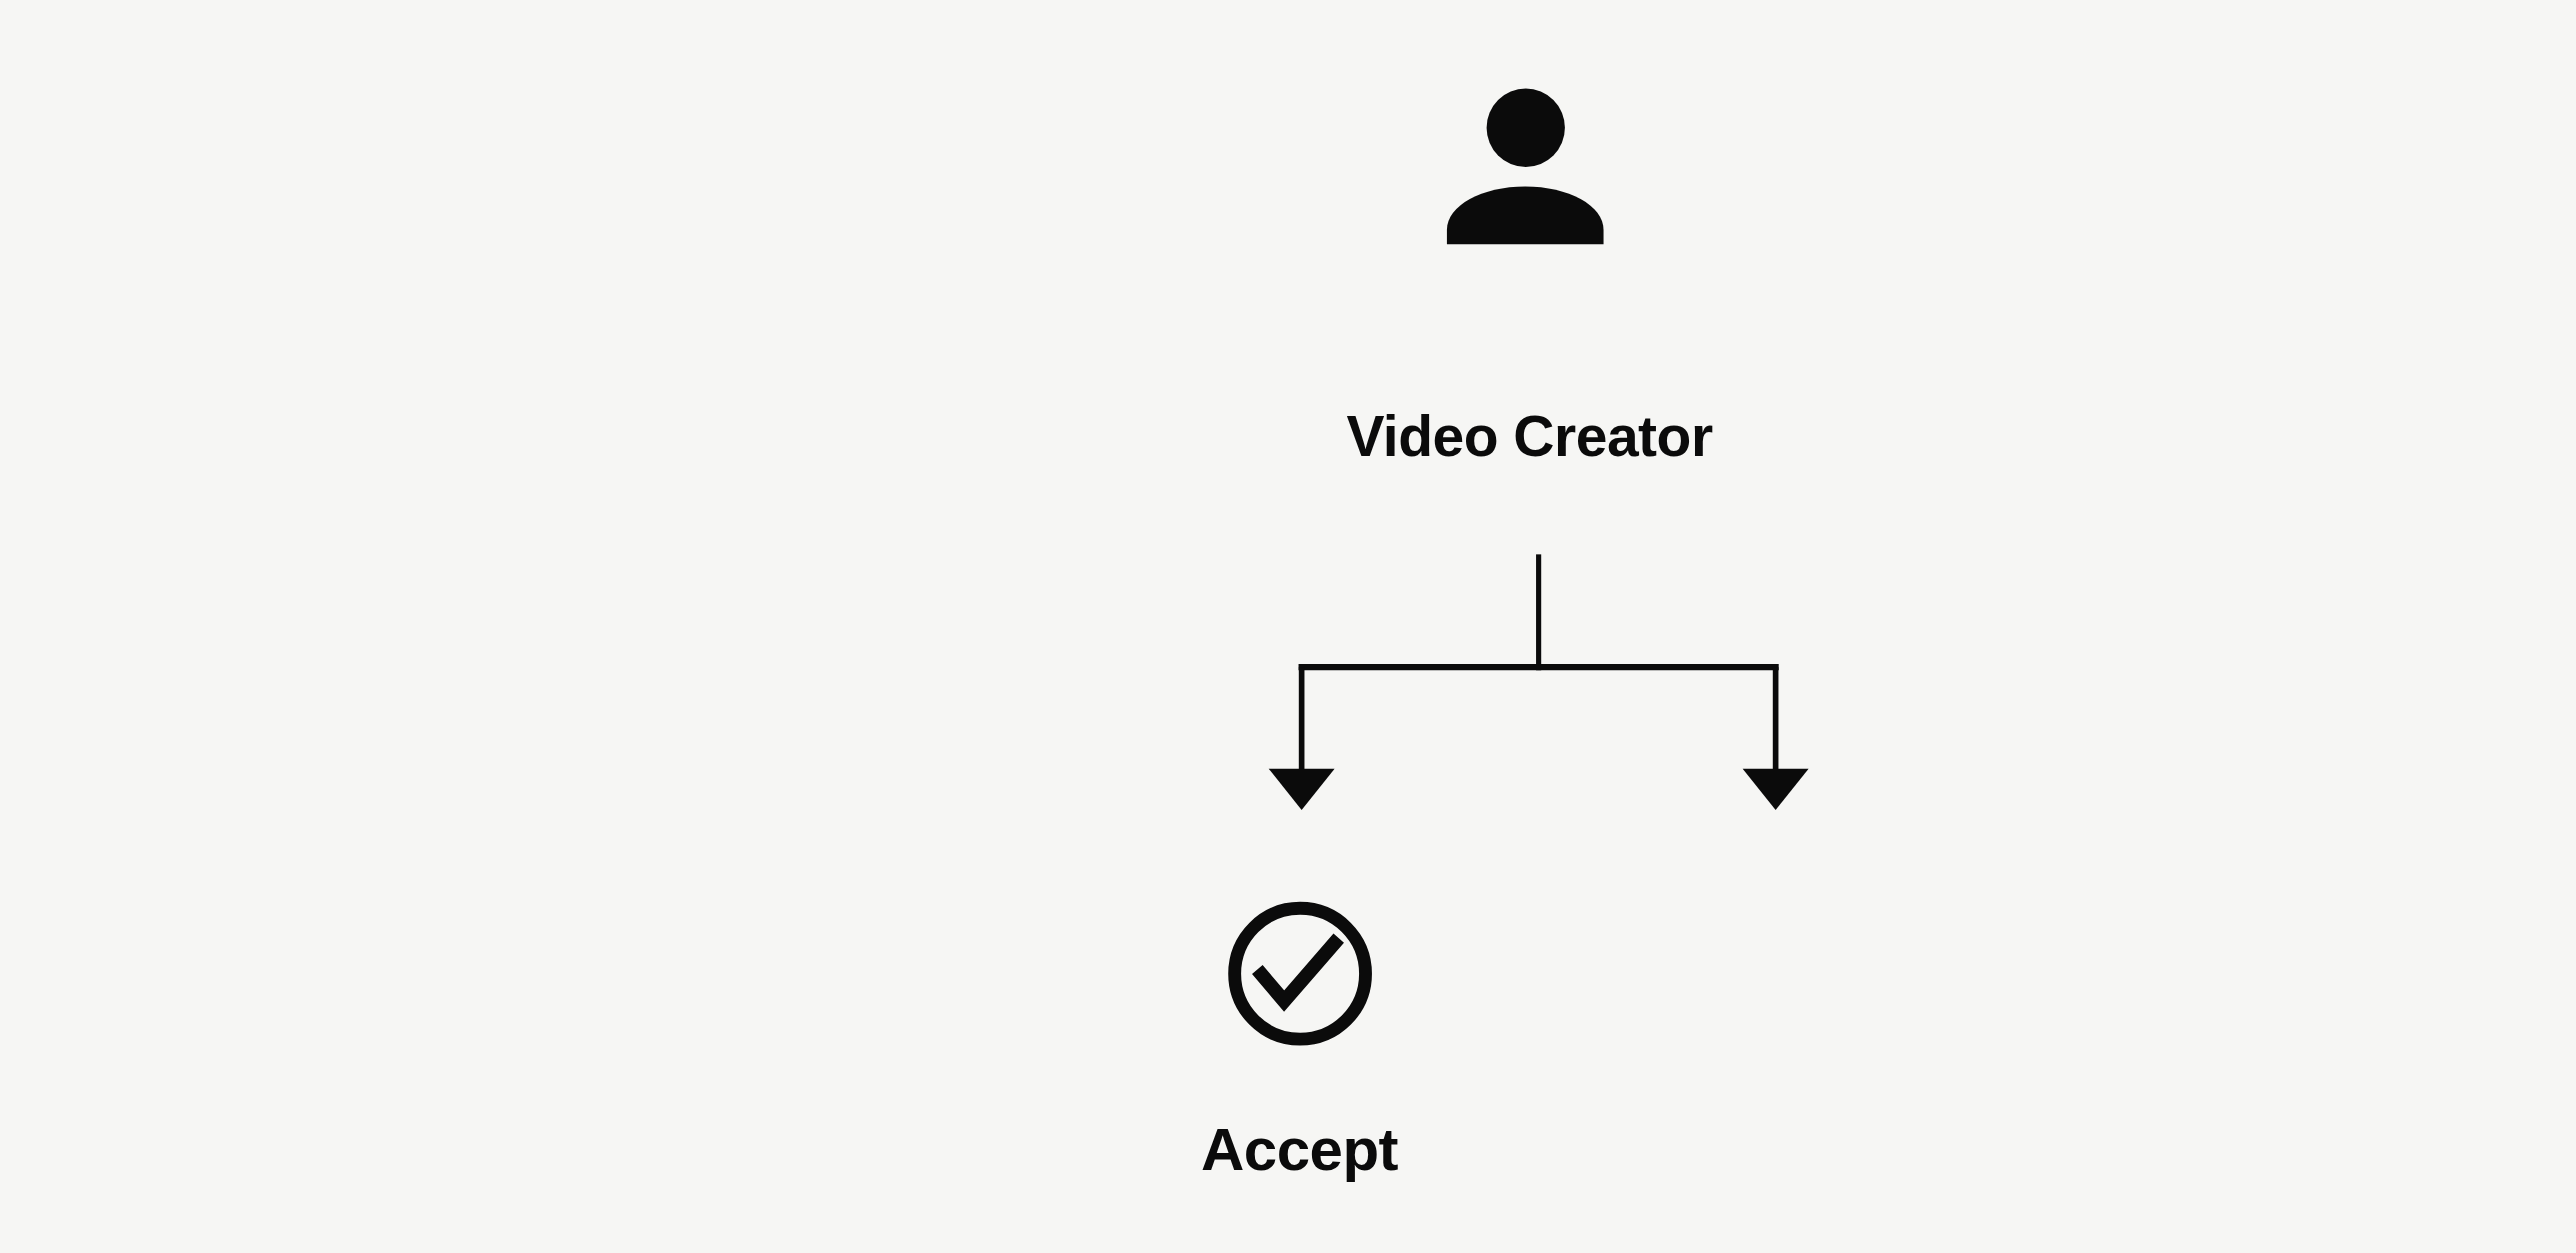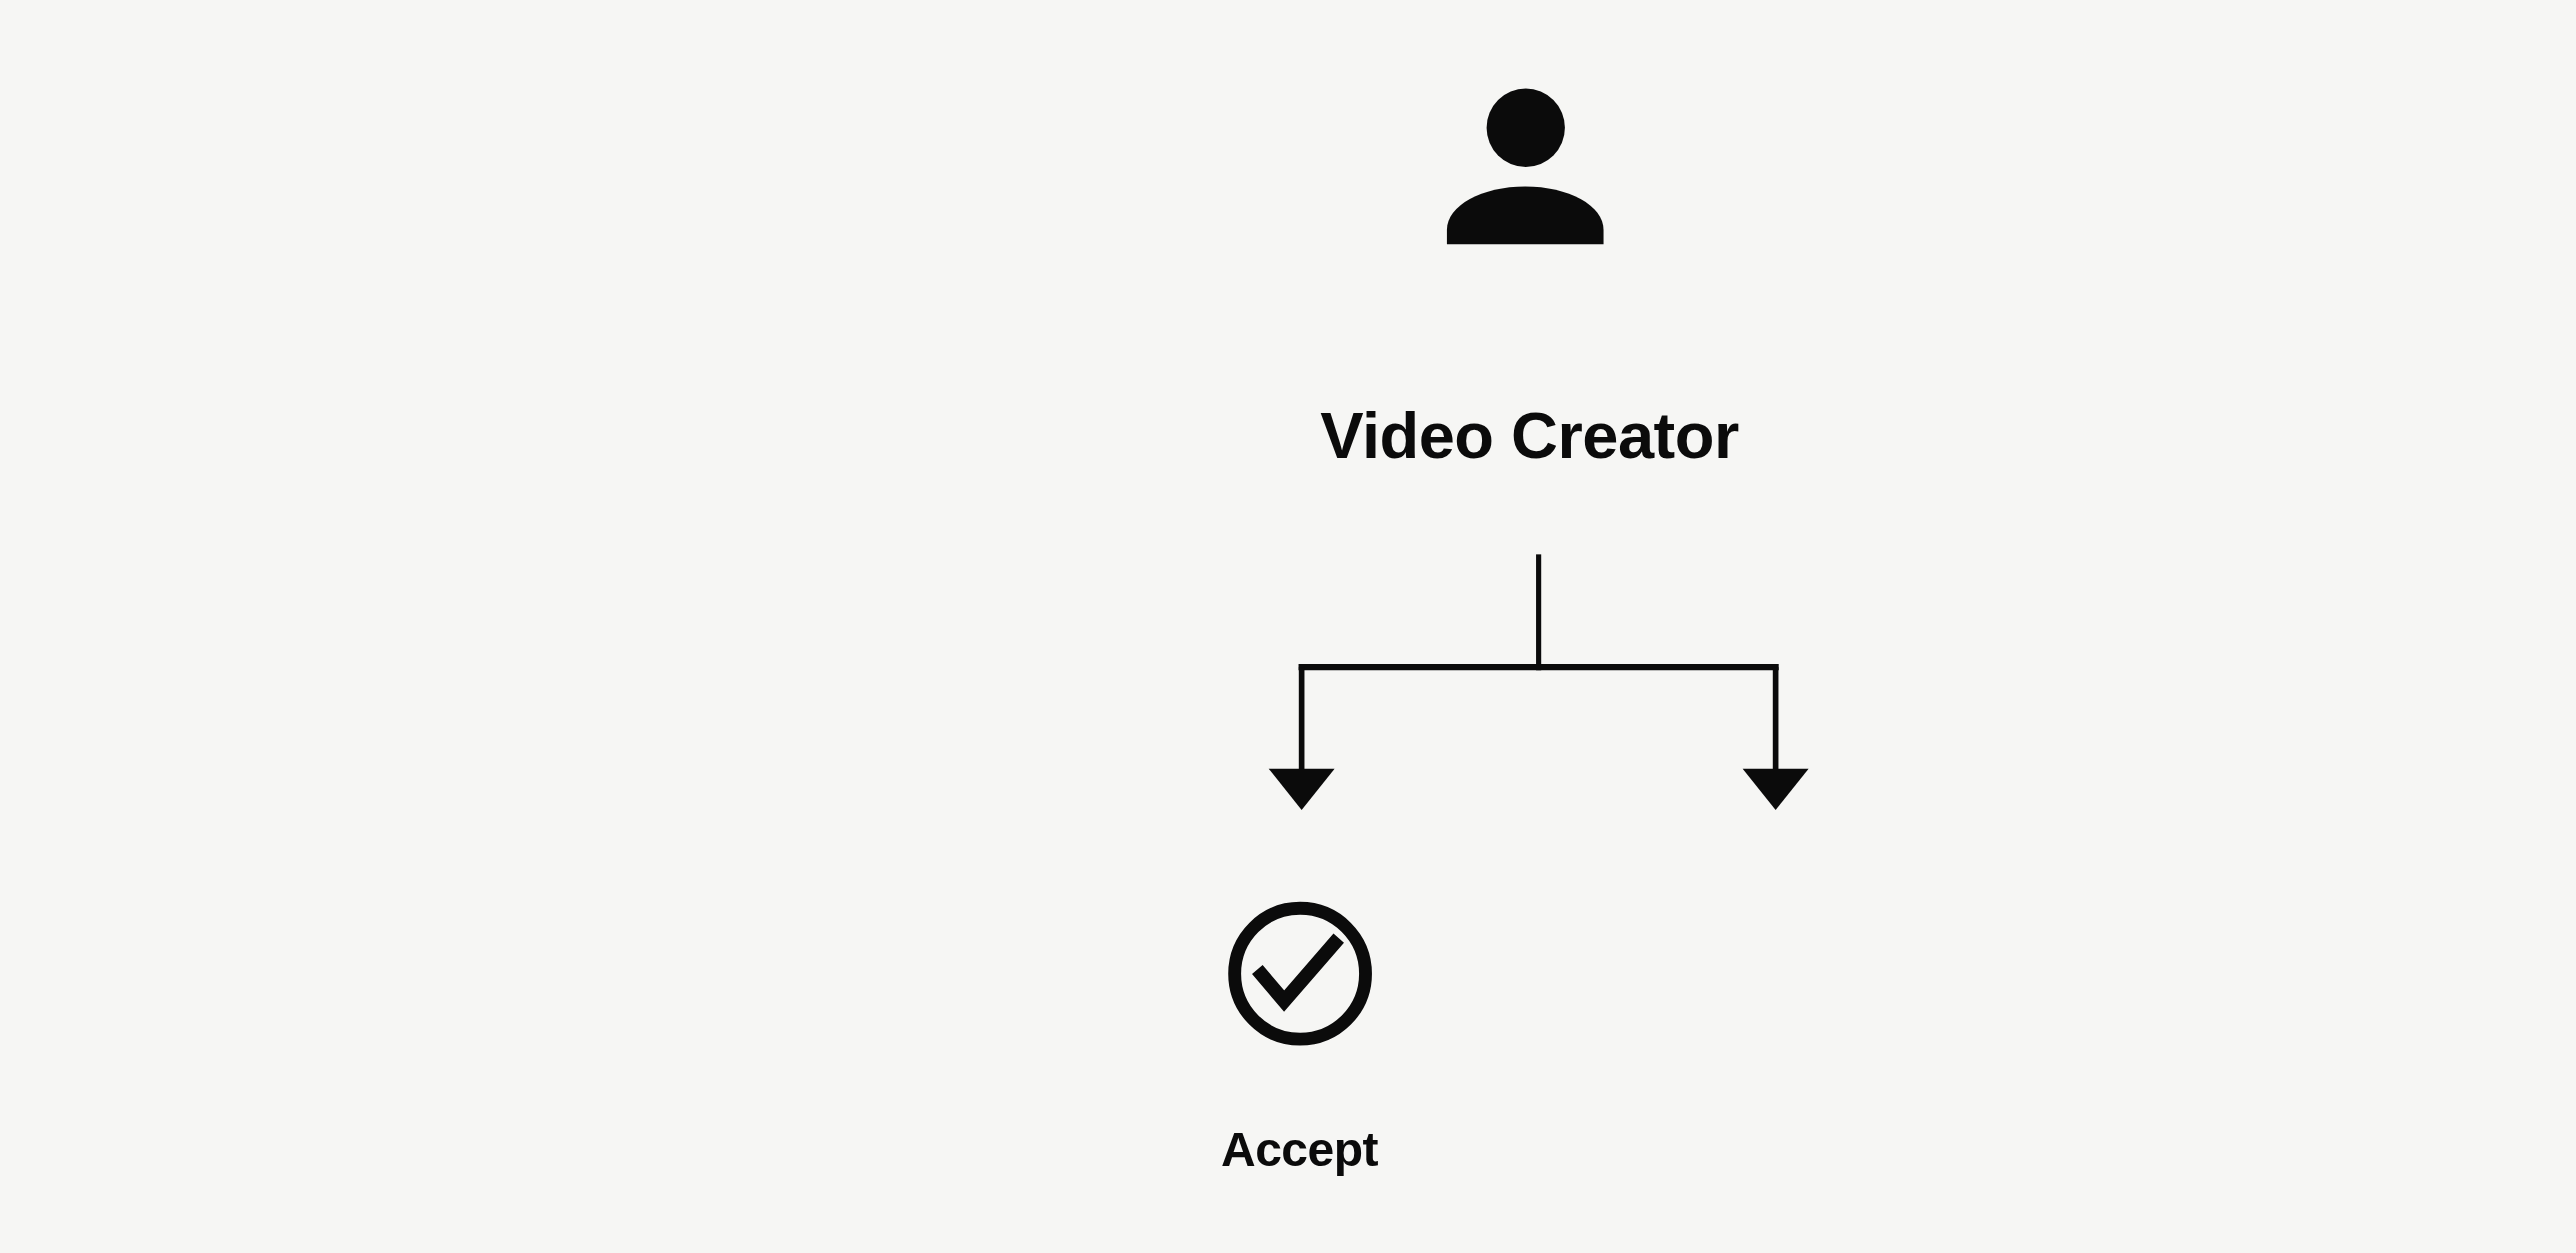--- a/index.html
+++ b/index.html
@@ -33,30 +33,30 @@
   .label{
     position:absolute;
     color:var(--ink);
     text-align:center;
     white-space:pre-line;
   }
   .actor-label{
     left:1066px;
     top:316px;
     width:927px;
-    font-size:65px;
+    font-size:57px;
     line-height:80px;
     font-weight:700;
     letter-spacing:-0.5px;
   }
   .branch-label{
     left:1042px;
     top:1114px;
     width:515px;
-    font-size:48px;
+    font-size:60px;
     line-height:72px;
     font-weight:700;
     letter-spacing:-0.5px;
   }
 </style>
 </head>
 <body>
 
 <div class="stage">
 

